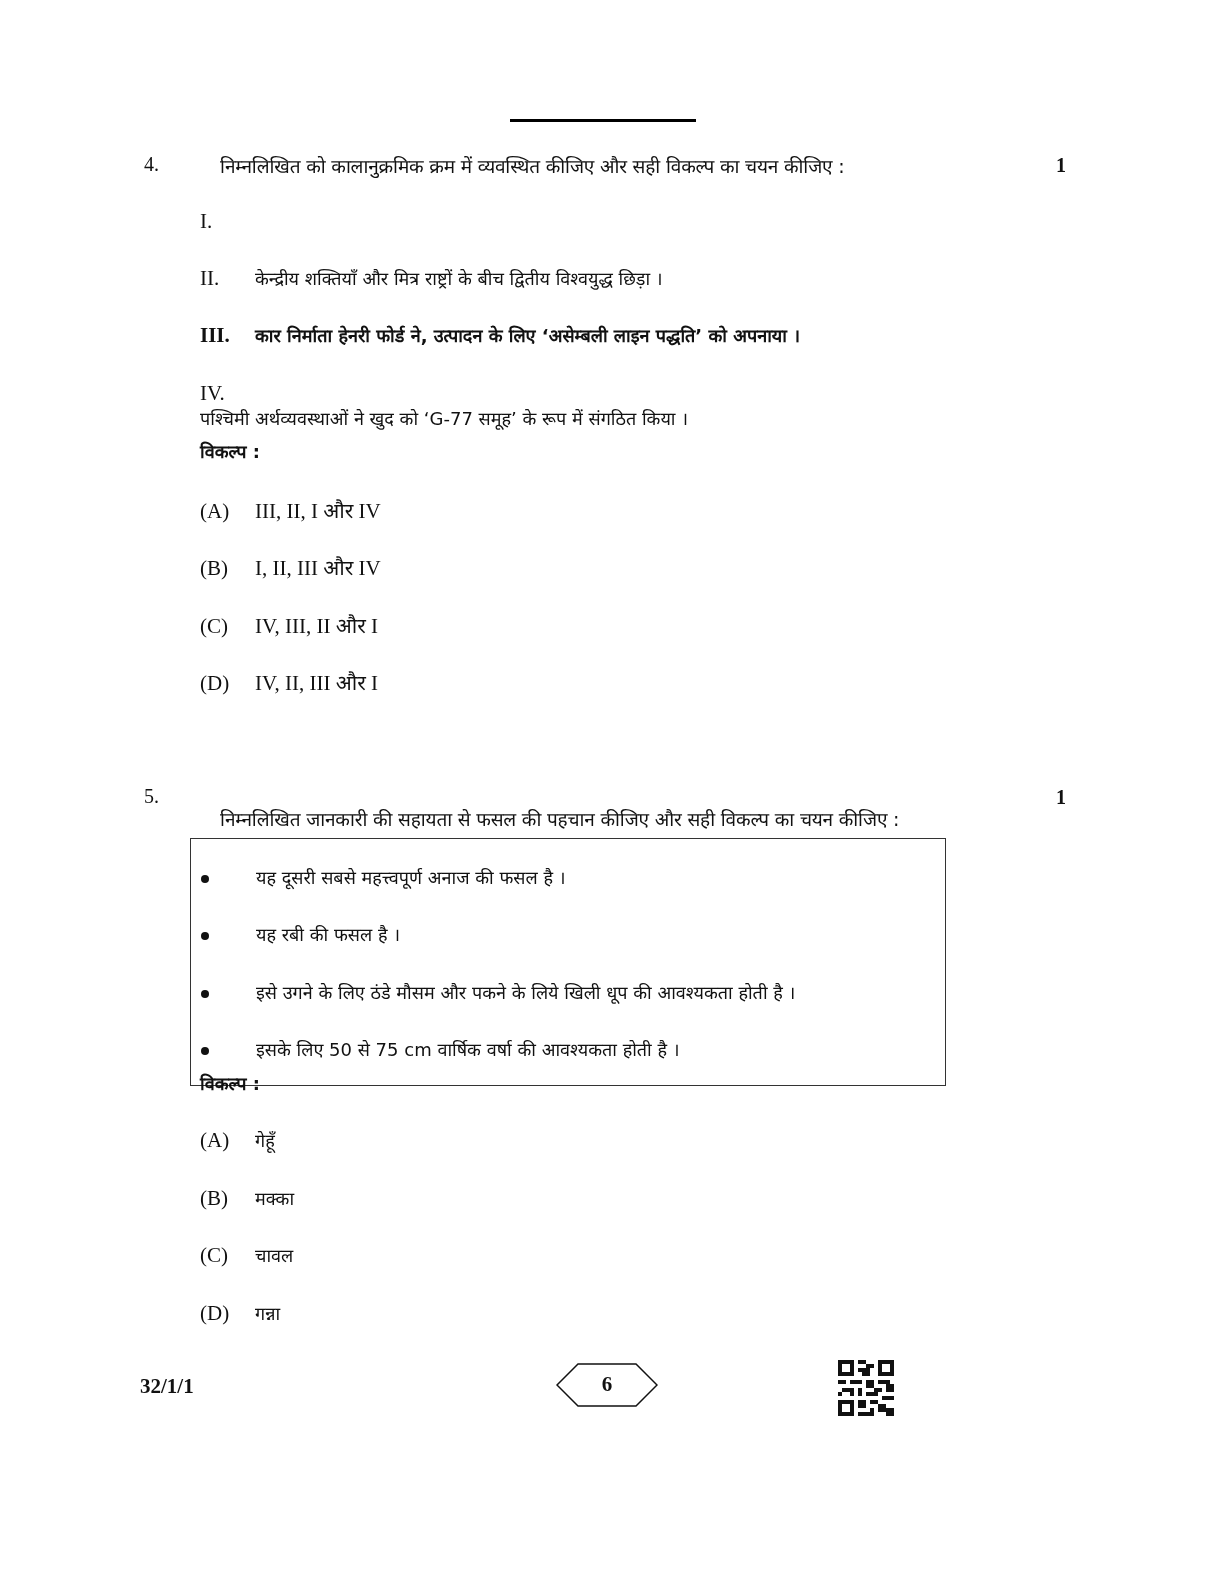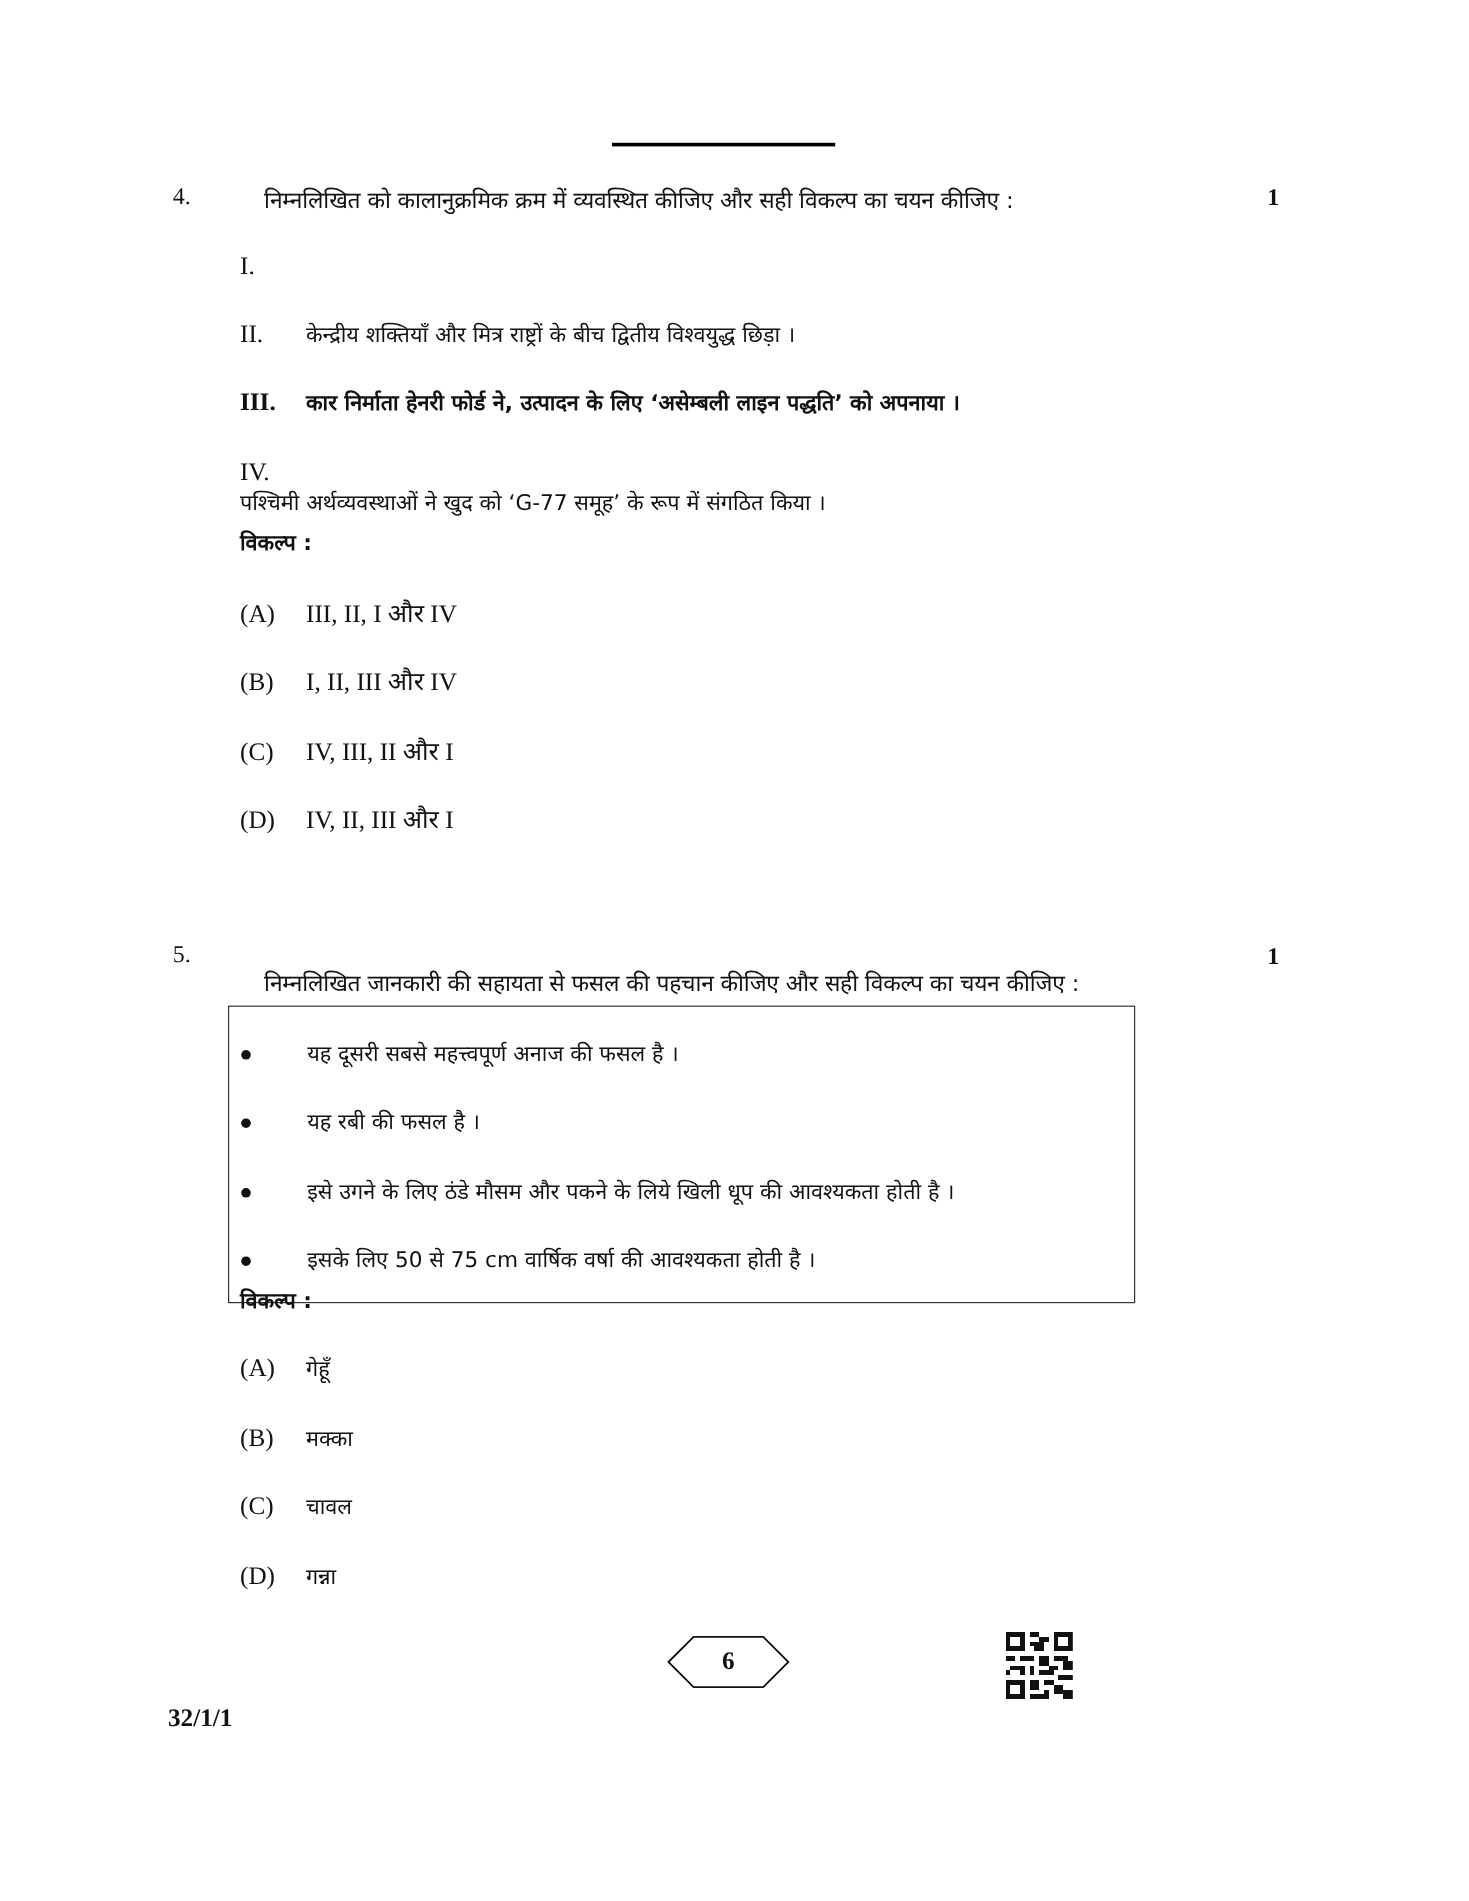--- a/index.html
+++ b/index.html
@@ -22,21 +22,21 @@
   .opt .lbl { width: 55px; font-family: "Liberation Serif", serif; font-size: 21px; }
   .opt .val { font-family: "Liberation Serif", serif; font-size: 21px; }
   .opt .val.hi { font-family: Liberation Mono, monospace; font-size: 18px; }
   .info-box {
     position: absolute; left: 190px; top: 815px; width: 756px; height: 248px;
     border: 1.5px solid #333; box-sizing: border-box; margin-top: 23px;
   }
   .bullet { position: absolute; left: 10px; display: flex; align-items: center; }
   .bullet .dot { width: 8px; height: 8px; border-radius: 50%; background: #111; margin-right: 47px; margin-top: 4px; }
   .bullet .txt { font-family: "DejaVu Sans", sans-serif; font-size: 18px; }
-  .footer-code { position: absolute; left: 140px; top: 1374px; font-size: 21px; font-weight: bold; font-family: "Liberation Serif", serif; margin-top: 45px; }
+  .footer-code { position: absolute; left: 140px; top: 1374px; font-size: 21px; font-weight: bold; font-family: "Liberation Serif", serif; }
   .page-hex { position: absolute; left: 556px; top: 1363px; width: 102px; height: 44px; }
   .page-hex svg { position: absolute; left: 0; top: 0; }
   .page-hex span { position: absolute; left: 0; width: 100%; top: 9px; text-align: center; font-weight: bold; font-size: 21px; font-family: "Liberation Serif", serif; }
   .qr { position: absolute; left: 838px; top: 1360px; width: 56px; height: 56px; }
 </style>
 </head>
 <body>
 
 <div class="top-rule"></div>
 

